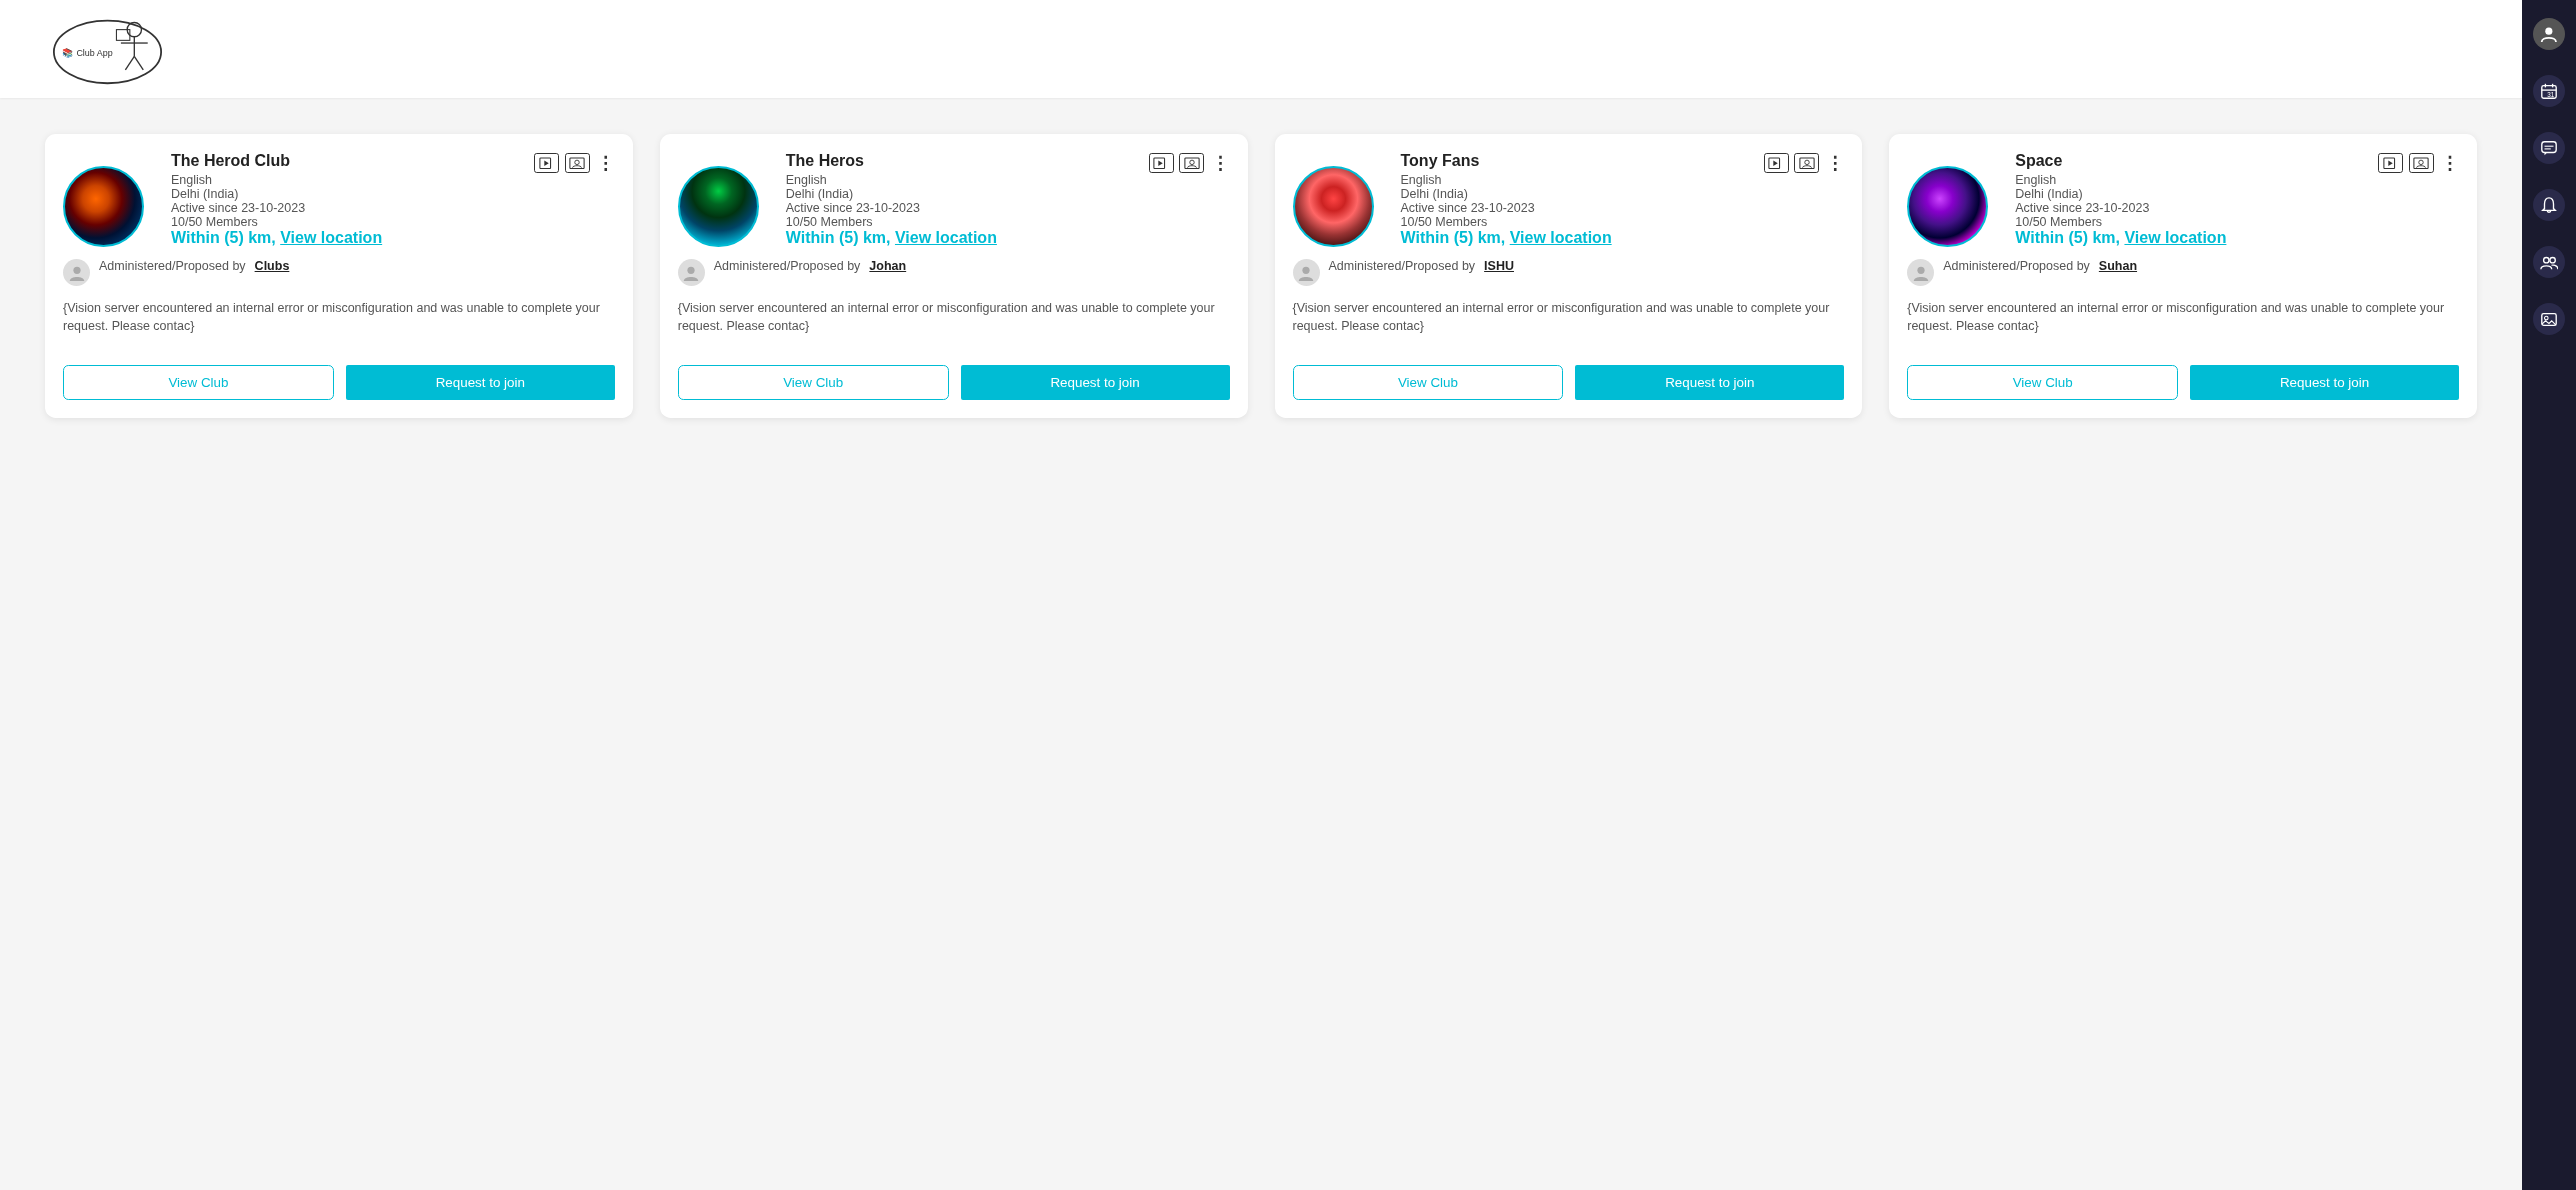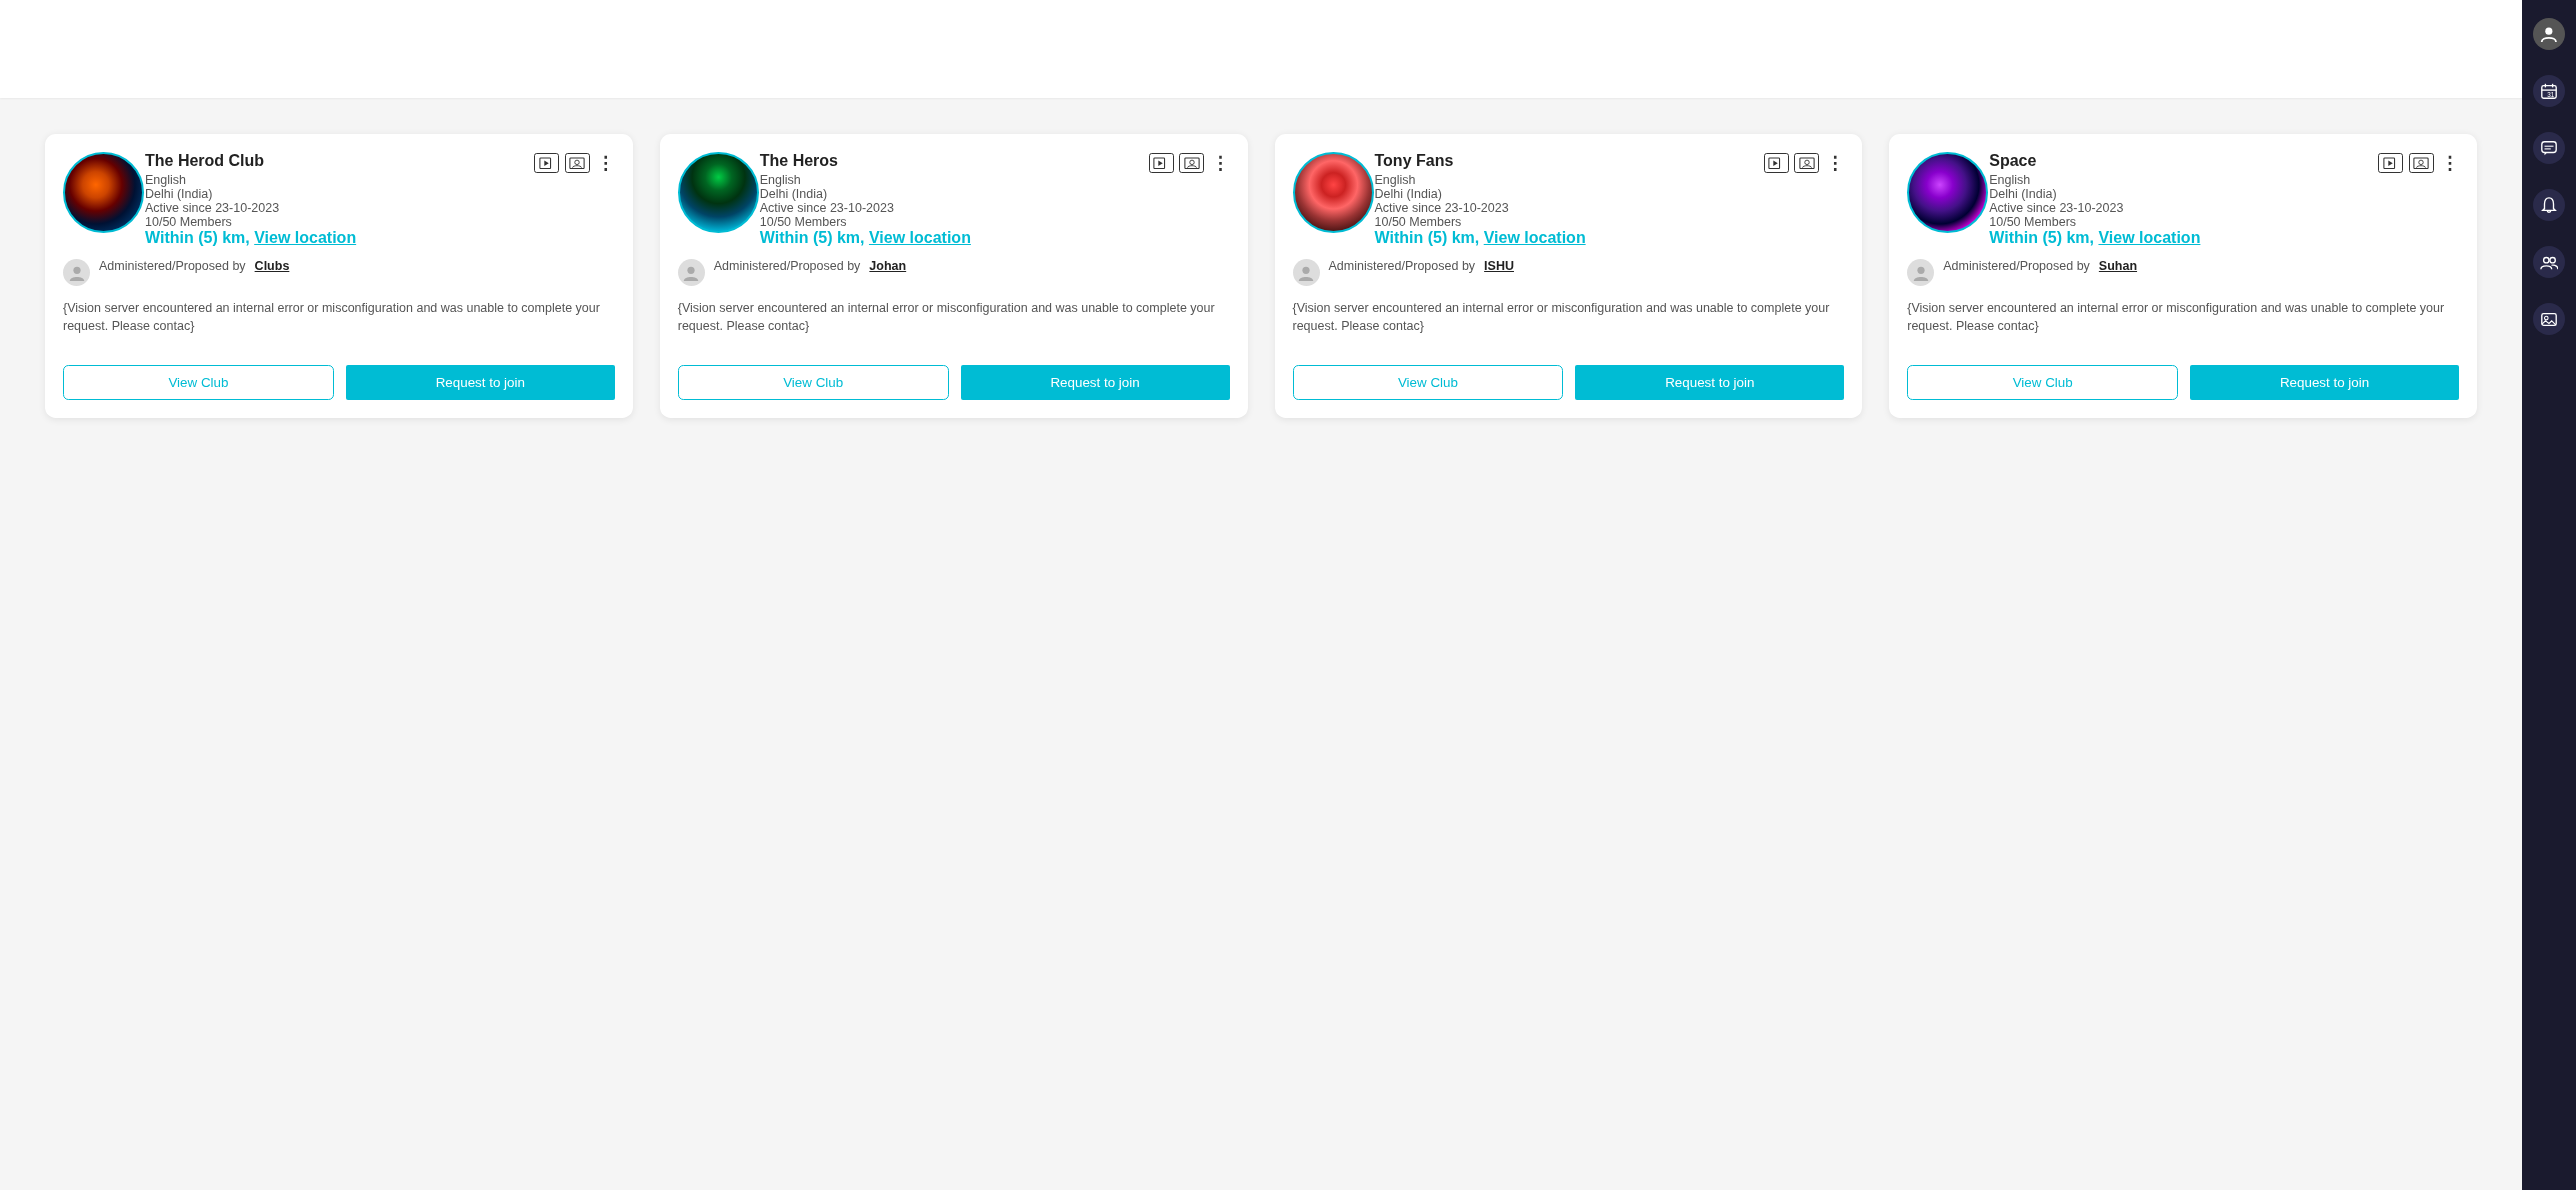--- a/index.html
+++ b/index.html
@@ -134,22 +134,22 @@
       padding: 18px;
       box-shadow: 0 1.8px 7.2px rgba(0,0,0,0.08);
       display: flex;
       flex-direction: column;
       gap: 12.5px;
     }
 
     
     .card-top {
       display: flex;
-      align-items: flex-start;
-      gap: 1px;
+      align-items: flex-end;
+      gap: 27px;
       position: relative;
     }
 
     
     .avatar-circle {
       width: 81px;
       height: 81px;
       border-radius: 50%;
       flex-shrink: 0;
       border: 2.7px solid #00bcd4;
@@ -310,20 +310,34 @@
       cursor: pointer;
       font-weight: 500;
     }
   </style>
 </head>
 <body>
 
 <div class="main-container">
   <header class="header">
 
+    <div class="logo-area">
+      <svg class="logo-svg" viewBox="0 0 160 90" xmlns="http://www.w3.org/2000/svg">
+
+        <ellipse cx="80" cy="50" rx="60" ry="35" fill="none" stroke="#333" stroke-width="2"></ellipse>
+        <text x="30" y="55" font-size="10" fill="#333" font-family="Arial">📚 Club App</text>
+
+        <circle cx="110" cy="25" r="8" fill="none" stroke="#333" stroke-width="1.5"></circle>
+        <line x1="110" y1="33" x2="110" y2="55" stroke="#333" stroke-width="1.5"></line>
+        <line x1="95" y1="40" x2="125" y2="40" stroke="#333" stroke-width="1.5"></line>
+        <line x1="110" y1="55" x2="100" y2="70" stroke="#333" stroke-width="1.5"></line>
+        <line x1="110" y1="55" x2="120" y2="70" stroke="#333" stroke-width="1.5"></line>
+        <rect x="90" y="25" width="15" height="12" fill="none" stroke="#333" stroke-width="1.2"></rect>
+      </svg>
+    </div>
 
 
   </header>
 
   <div class="content">
     <div class="cards-grid" id="clubs-grid">
 
     <div class="club-card">
       <div class="card-top">
         <div class="avatar-circle avatar-herod"></div>

